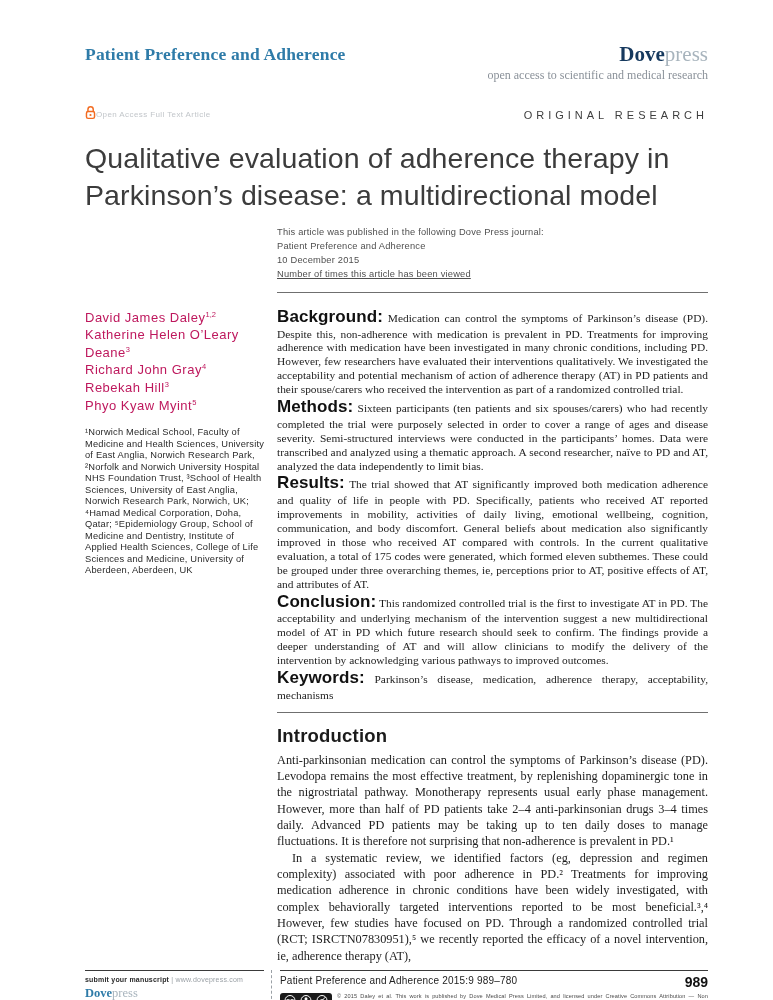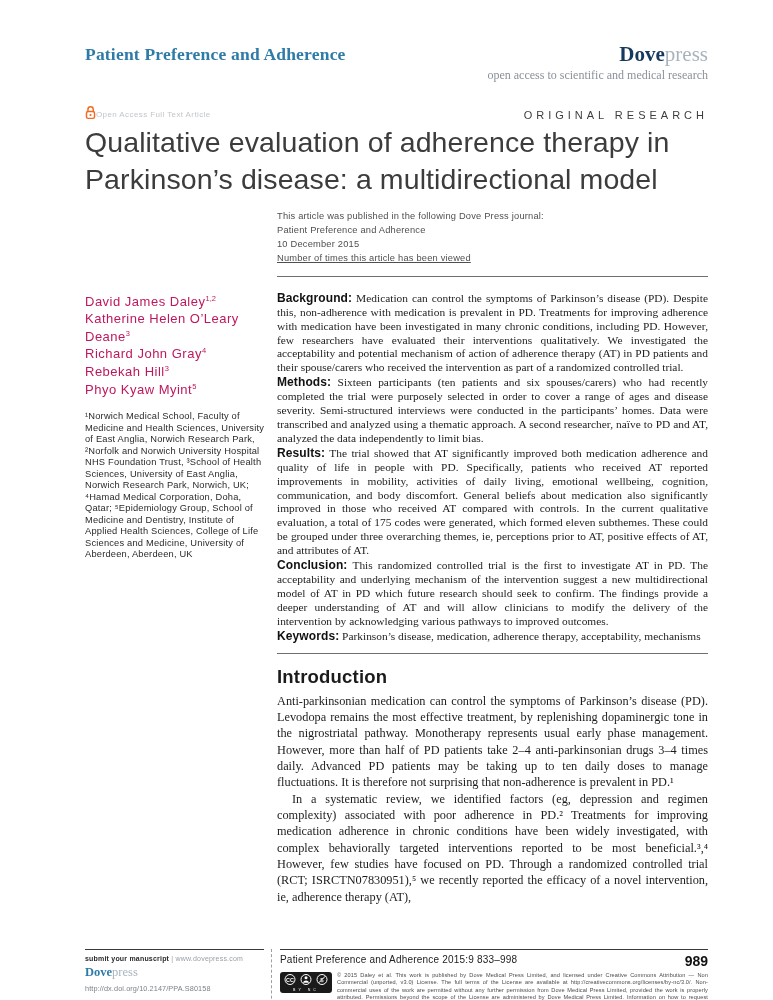--- a/index.html
+++ b/index.html
@@ -14,41 +14,41 @@
   .logo .dove{color:#16395e;font-weight:bold;}
   .logo .press{color:#a8b4bd;font-weight:normal;}
   .tagline{font-family:"Liberation Serif",serif;font-size:12px;color:#8a9199;margin-top:3px;}
 
   .oa-row{display:flex;justify-content:space-between;align-items:center;margin-top:22px;}
   .oa-left{display:flex;align-items:center;}
   .oa-label{font-size:8px;color:#c2c6ca;letter-spacing:.4px;}
   .article-type{font-size:11px;color:#3d3d3d;letter-spacing:4px;}
 
   
-  .title{font-size:28.5px;line-height:1.3;color:#3c3c3c;margin-top:0;letter-spacing:.1px;max-width:640px;}
+  .title{font-size:28.5px;line-height:1.3;color:#3c3c3c;margin-top:16px;letter-spacing:.1px;max-width:640px;}
 
   
   .art-info{margin-left:192px;margin-top:12px;font-size:9.3px;color:#4f4f4f;line-height:1.5;letter-spacing:.2px;}
   .art-info .views{text-decoration:underline;cursor:pointer;}
   .rule{border:0;border-top:1px solid #6f6f6f;margin:10px 0 0 192px;}
 
   
   .columns{display:flex;margin-top:14px;min-height:652px;}
   .col-left{width:182px;flex:0 0 182px;display:flex;flex-direction:column;}
   .col-right{margin-left:10px;flex:1;}
 
   .authors{list-style:none;margin:2px 0 0;padding:0;font-size:13px;line-height:1.35;color:#be185d;letter-spacing:.5px;}
   .authors sup{font-size:7.5px;letter-spacing:0;}
   .affils{margin-top:13px;font-size:9.3px;line-height:1.24;color:#2a2a2a;letter-spacing:.2px;}
 
   .corr{margin-top:auto;border-top:1px solid #4a4a4a;padding-top:7px;font-size:9.2px;line-height:1.22;color:#2a2a2a;letter-spacing:.2px;margin-bottom:8px;}
   .corr div{margin:0;}
 
   .abs{font-family:"Liberation Serif",serif;font-size:11.4px;line-height:1.22;color:#1c1c1c;text-align:justify;margin:0;}
-  .abs b{font-family:"Liberation Sans",sans-serif;font-size:12px;letter-spacing:.1px;color:#111;}
+  .abs b{font-family:"Liberation Sans",sans-serif;font-size:17px;letter-spacing:.1px;color:#111;}
   .rule2{border:0;border-top:1px solid #6f6f6f;margin:9px 0 0 0;}
   .intro-h{font-size:18.5px;font-weight:bold;color:#1b1b1b;margin:12px 0 5px;letter-spacing:.2px;}
   .body-p{font-family:"Liberation Serif",serif;font-size:12.3px;line-height:1.33;color:#1c1c1c;text-align:justify;margin:0;}
   .body-p.indent{text-indent:15px;}
 
   
   .footer{display:flex;margin-top:6px;}
   .f-left{width:179px;flex:0 0 179px;border-top:1px solid #3a3a3a;padding-top:5px;}
   .f-submit{font-size:7px;color:#2a2a2a;font-weight:bold;letter-spacing:.2px;}
   .f-submit .url{font-weight:normal;color:#9aa0a5;}
@@ -130,21 +130,21 @@
 
   <div class="footer">
     <div class="f-left">
       <div class="f-submit"><span>submit your manuscript</span> <span class="url">|</span> <span class="url">www.dovepress.com</span></div>
       <div class="f-logo"><span class="dove">Dove</span><span class="press">press</span></div>
       <div class="f-doi">http://dx.doi.org/10.2147/PPA.S80158</div>
     </div>
     <div class="f-right">
       <div class="f-right-inner">
         <div class="f-journal-row">
-          <div class="f-journal">Patient Preference and Adherence 2015:9 833–998</div>
+          <div class="f-journal">Patient Preference and Adherence 2015:9 989–780</div>
           <div class="f-page">989</div>
         </div>
         <div class="f-license">
           <div class="cc-badge">
             <svg width="52" height="21" viewBox="0 0 52 21">
               <rect x="0" y="0" width="52" height="21" rx="3" fill="#1a1a1a"></rect>
               <circle cx="10" cy="7.5" r="5" fill="none" stroke="#fff" stroke-width="1"></circle>
               <text x="10" y="9.6" font-size="5.4" fill="#fff" text-anchor="middle" font-family="Liberation Sans, sans-serif" font-weight="bold">CC</text>
               <circle cx="26" cy="7.5" r="5" fill="none" stroke="#fff" stroke-width="1"></circle>
               <circle cx="26" cy="5.8" r="1.5" fill="#fff"></circle>

